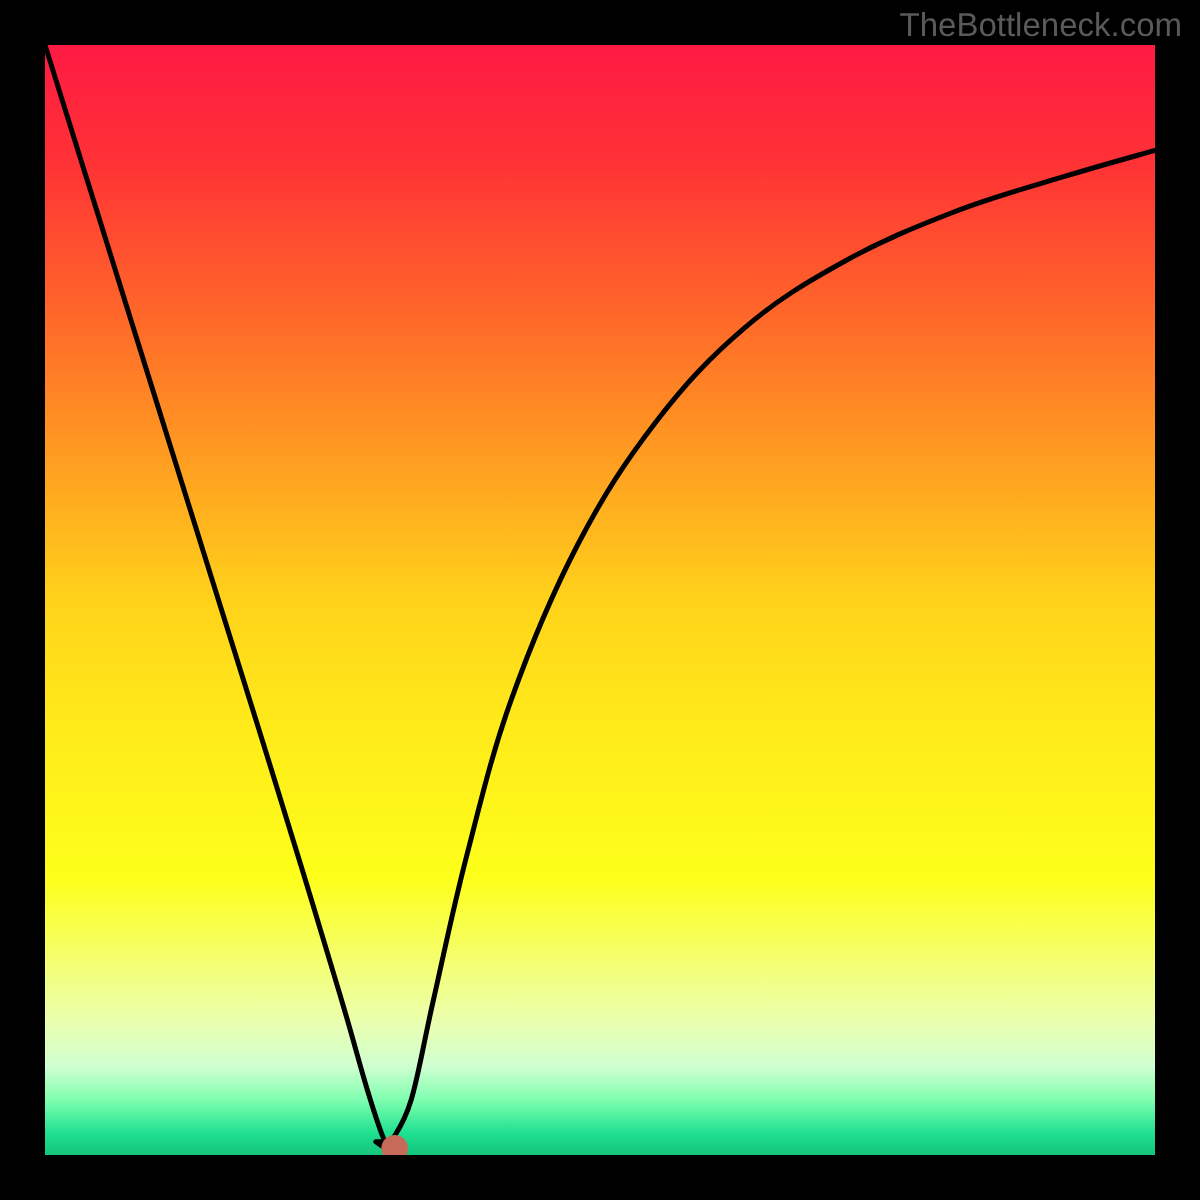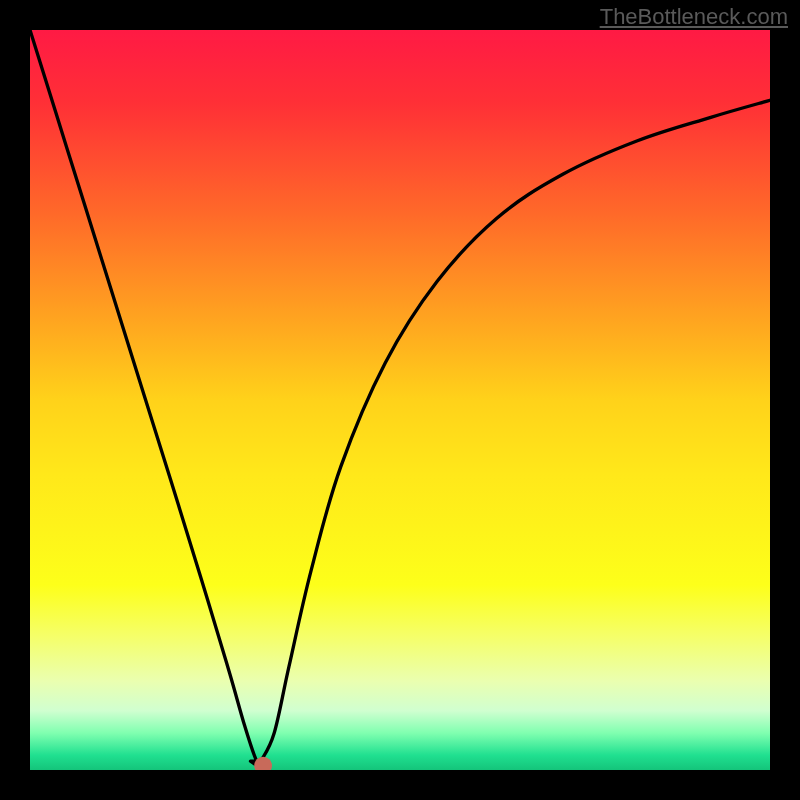--- a/index.html
+++ b/index.html
@@ -13,21 +13,20 @@
   .watermark {
     position: absolute;
     top: 4px;
     right: 12px;
     font-family: Arial, sans-serif;
     font-size: 22px;
     font-weight: 500;
     color: #5a5a5a;
     letter-spacing: 0px;
     z-index: 10;
-    text-decoration: underline;
   }
   .plot {
     position: absolute;
     left: 30px;
     top: 30px;
     width: 740px;
     height: 740px;
   }
   .plot svg {
     display: block;

